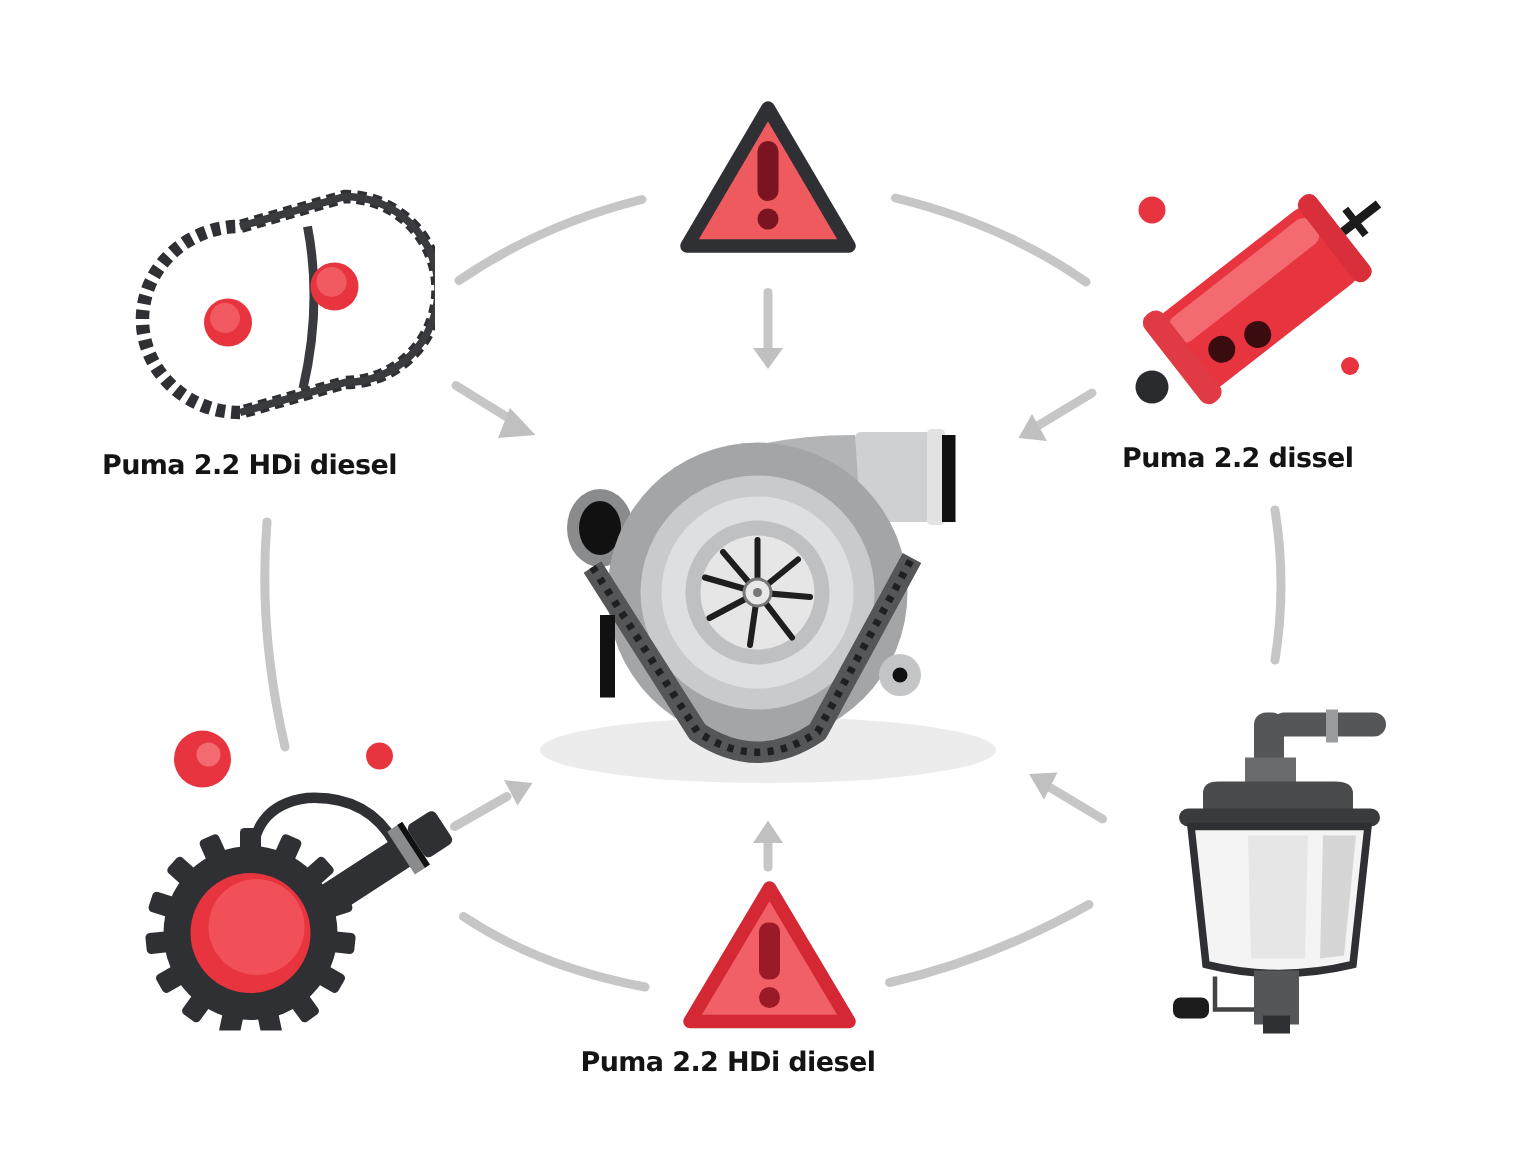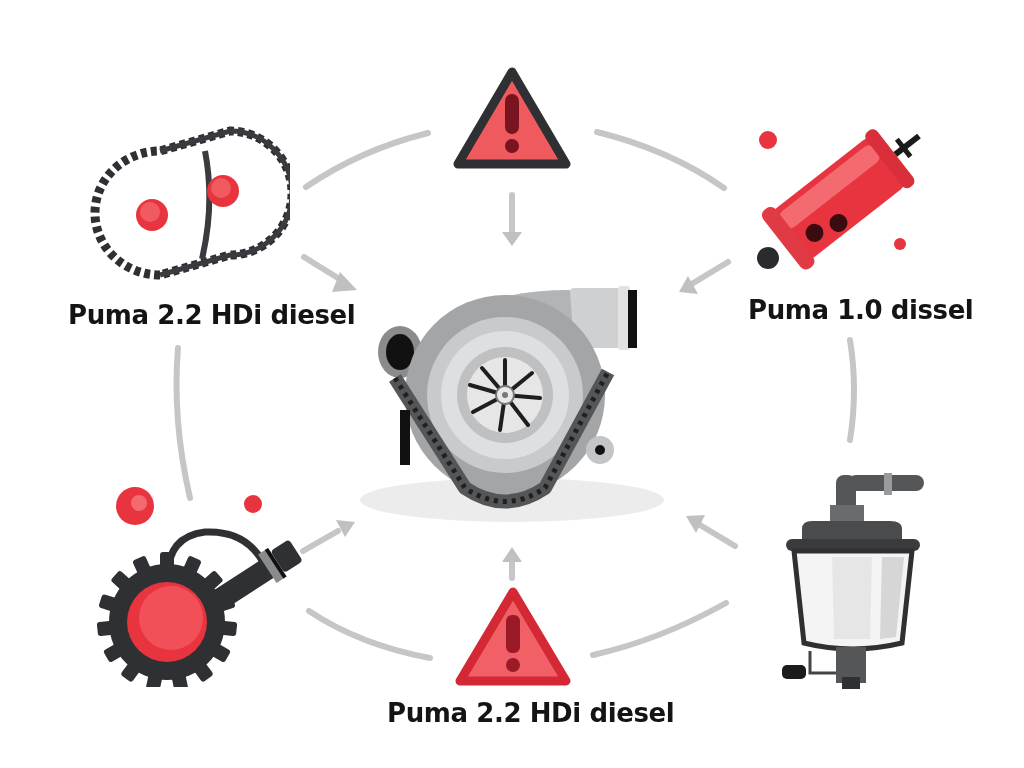--- a/index.html
+++ b/index.html
@@ -3,21 +3,21 @@
 <meta charset="utf-8">
 <style>
   html, body { margin: 0; padding: 0; background: #ffffff; }
   body { width: 1024px; height: 768px; position: relative; overflow: hidden; font-family: "DejaVu Sans", "Liberation Sans", sans-serif; }
   .layer { position: absolute; left: 0; top: 0; width: 1024px; height: 768px; }
   .label {
     position: absolute;
     font-family: "DejaVu Sans", "Liberation Sans", sans-serif;
     font-weight: bold;
     color: #141414;
-    font-size: 26px;
+    font-size: 18px;
     letter-spacing: -0.4px;
     white-space: nowrap;
   }
   #label-tl { left: 68px; top: 300px; }
   #label-tr { left: 748px; top: 295px; }
   #label-bottom { left: 387px; top: 698px; }
   .node { position: absolute; }
 </style>
 </head>
 <body>
@@ -176,14 +176,14 @@
       <rect x="-7" y="-70" width="14" height="18" rx="3" transform="rotate(288)"></rect>
       <rect x="-7" y="-70" width="14" height="18" rx="3" transform="rotate(312)"></rect>
       <rect x="-7" y="-70" width="14" height="18" rx="3" transform="rotate(336)"></rect>
     </g>
   </g>
   <circle cx="72" cy="140" r="40" fill="#e8343f"></circle>
   <circle cx="76" cy="136" r="32" fill="#f25058"></circle>
 </svg>
 
 <div class="label" id="label-tl">Puma 2.2 HDi diesel</div>
-<div class="label" id="label-tr">Puma 1.0 dissel</div>
+<div class="label" id="label-tr">Puma 2.2 dissel</div>
 <div class="label" id="label-bottom">Puma 2.2 HDi diesel</div>
 
 </body></html>

